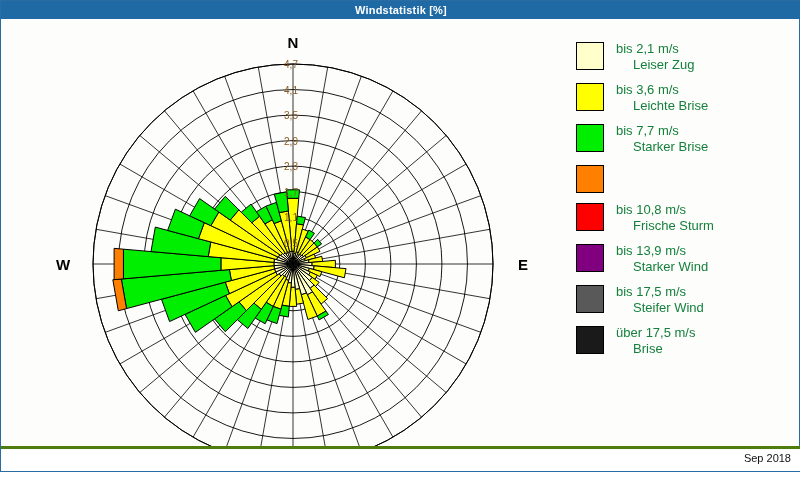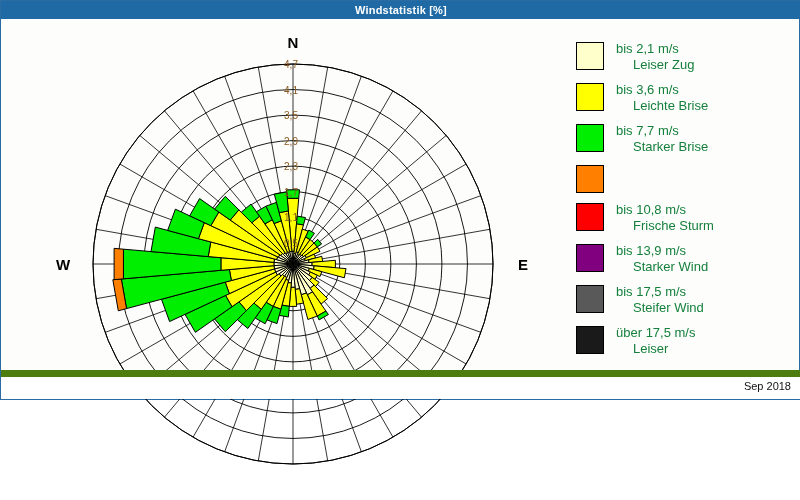--- a/index.html
+++ b/index.html
@@ -3,39 +3,39 @@
 <meta charset="utf-8">
 <style>
   html,body{margin:0;padding:0;}
   body{
     width:800px;height:500px;
     background:#ffffff;
     font-family:"Liberation Sans", sans-serif;
     overflow:hidden;
   }
   #app{
-    position:relative;width:800px;height:400px;
+    position:relative;width:800px;height:472px;
     box-sizing:border-box;
     border:1px solid #2b6ca3;
     background:#fdfdfb;
   }
   
   #titlebar{
     position:absolute;left:0;top:0;width:800px;height:18px;
     background:#1f6aa5;
     display:flex;align-items:center;justify-content:center;
   }
   #titlebar .ttl{
     color:#ffffff;font-size:11px;font-weight:bold;
     letter-spacing:.2px;line-height:18px;
   }
   
   #footer{
     position:absolute;left:0;bottom:0;width:800px;height:22px;
-    border-top:7px solid #4d7c0f;background:#ffffff;
+    border-top:3px solid #4d7c0f;background:#ffffff;
   }
   #footer .stamp{
     position:absolute;right:10px;top:3px;
     font-size:11px;color:#111;
   }
   
   #plotwrap{position:absolute;left:0;top:18px;width:570px;height:460px;}
   #rose{display:block;}
   .axlabel{font-size:15px;font-weight:bold;fill:#000;}
   .rticks{font-size:10px;fill:#8a5a22;}
@@ -247,21 +247,21 @@
       <div class="lgrow">
         <div class="sw" style="background: rgb(128, 0, 128);"></div>
         <div class="lgtxt"><span>bis 13,9 m/s</span><span class="l2">Starker Wind</span></div>
       </div>
       <div class="lgrow">
         <div class="sw" style="background: rgb(89, 89, 89);"></div>
         <div class="lgtxt"><span>bis 17,5 m/s</span><span class="l2">Steifer Wind</span></div>
       </div>
       <div class="lgrow">
         <div class="sw" style="background: rgb(26, 26, 26);"></div>
-        <div class="lgtxt"><span>über 17,5 m/s</span><span class="l2">Leiser</span></div>
+        <div class="lgtxt"><span>über 17,5 m/s</span><span class="l2">Brise</span></div>
       </div>
     </div>
 
   <div id="footer">
     <span class="stamp">Sep 2018</span>
   </div>
 
 </div>
 
 </body></html>

